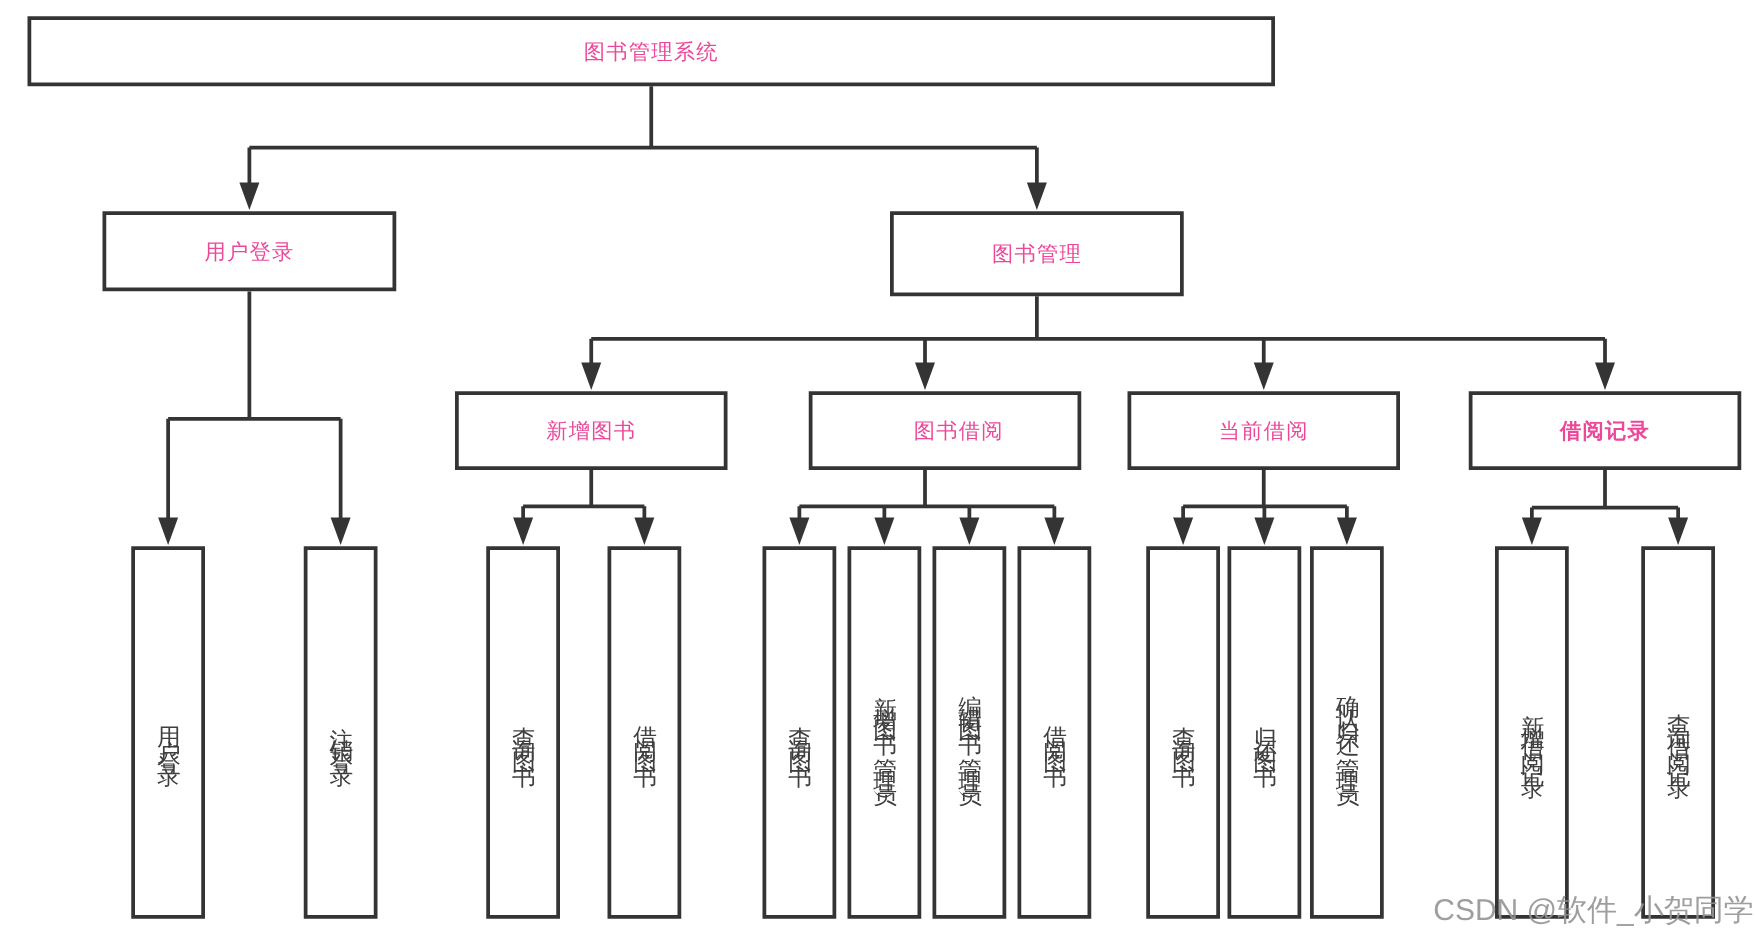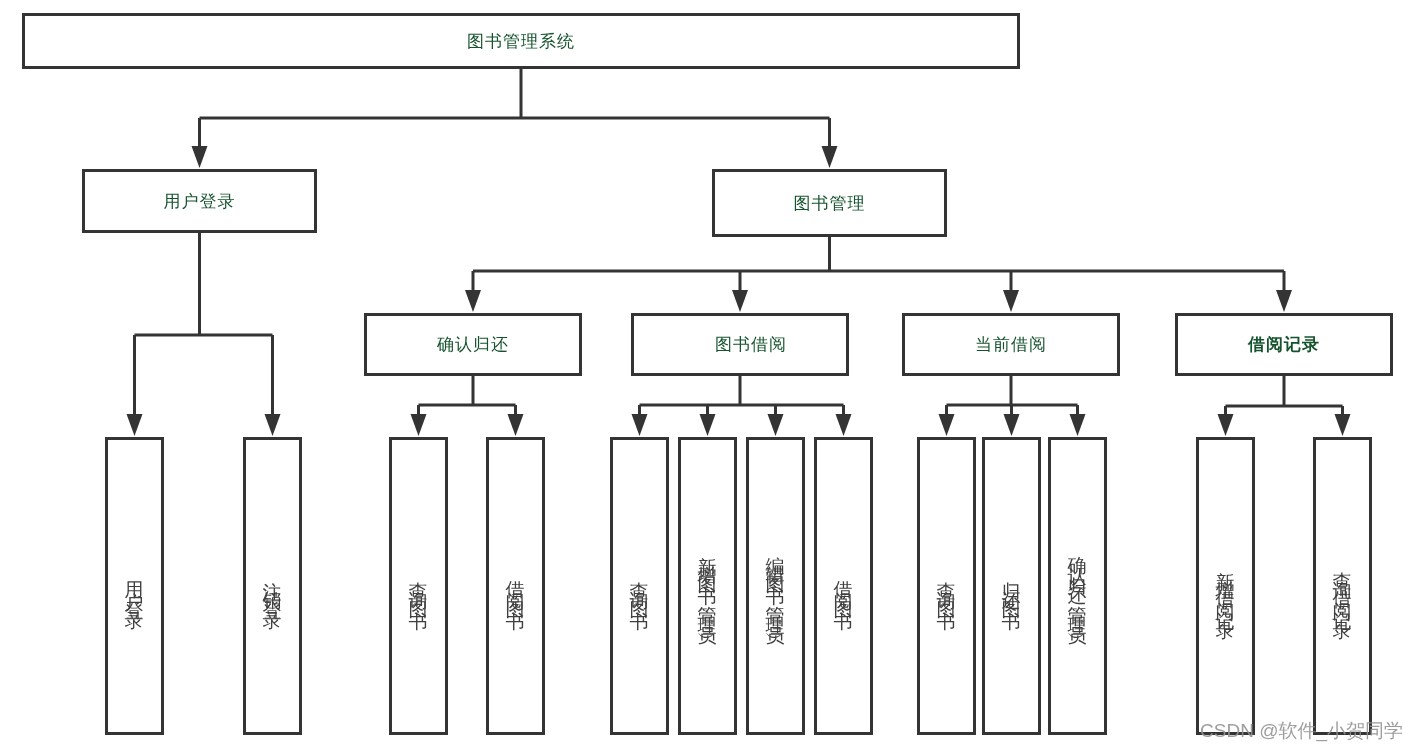--- a/index.html
+++ b/index.html
@@ -18,31 +18,31 @@
     pointer-events: none;
   }
   .node {
     position: absolute;
     box-sizing: border-box;
     border: 3px solid #343434;
     background: #ffffff;
     display: flex;
     align-items: center;
     justify-content: center;
-    color: #14532d;
+    color: #ec4899;
     font-size: 17px;
     letter-spacing: 1px;
     white-space: nowrap;
   }
   .node-root   { left: 22px;   top: 13px;  width: 998px; height: 56px; }
   .node-l2a    { left: 82px;   top: 169px; width: 235px; height: 64px; }
   .node-l2b    { left: 712px;  top: 169px; width: 235px; height: 68px; }
   .node-l3     { top: 313px; width: 218px; height: 63px; }
   .node-l3a    { left: 364px; }
-  .node-l3b    { left: 631px; padding-left: 22px; }
+  .node-l3b    { left: 647px; padding-left: 22px; }
   .node-l3c    { left: 902px; }
   .node-l3d    { left: 1175px; font-weight: bold; }
   .leaf {
     position: absolute;
     box-sizing: border-box;
     top: 437px;
     width: 59px;
     height: 298px;
     border: 3px solid #343434;
     background: #ffffff;
@@ -68,21 +68,21 @@
   .lf8  { left: 814px; }
   .lf9  { left: 917px; }
   .lf10 { left: 982px; }
   .lf11 { left: 1048px; }
   .lf12 { left: 1196px; }
   .lf13 { left: 1313px; }
   .watermark {
     position: absolute;
     right: 2px;
     bottom: 3px;
-    font-size: 19px;
+    font-size: 24px;
     color: rgba(148, 148, 148, 0.9);
     z-index: 20;
     white-space: nowrap;
   }
   svg line, svg path { stroke: #343434; stroke-width: 3; fill: none; }
   svg polygon { fill: #343434; stroke: none; }
 </style>
 </head>
 <body>
 
@@ -129,21 +129,21 @@
   </div>
 
   <div class="node node-l2a">
     <span>用户登录</span>
   </div>
   <div class="node node-l2b">
     <span>图书管理</span>
   </div>
 
   <div class="node node-l3 node-l3a">
-    <span>确认归还</span>
+    <span>新增图书</span>
   </div>
   <div class="node node-l3 node-l3b">
     <span>图书借阅</span>
   </div>
   <div class="node node-l3 node-l3c">
     <span>当前借阅</span>
   </div>
   <div class="node node-l3 node-l3d">
     <span>借阅记录</span>
   </div>

